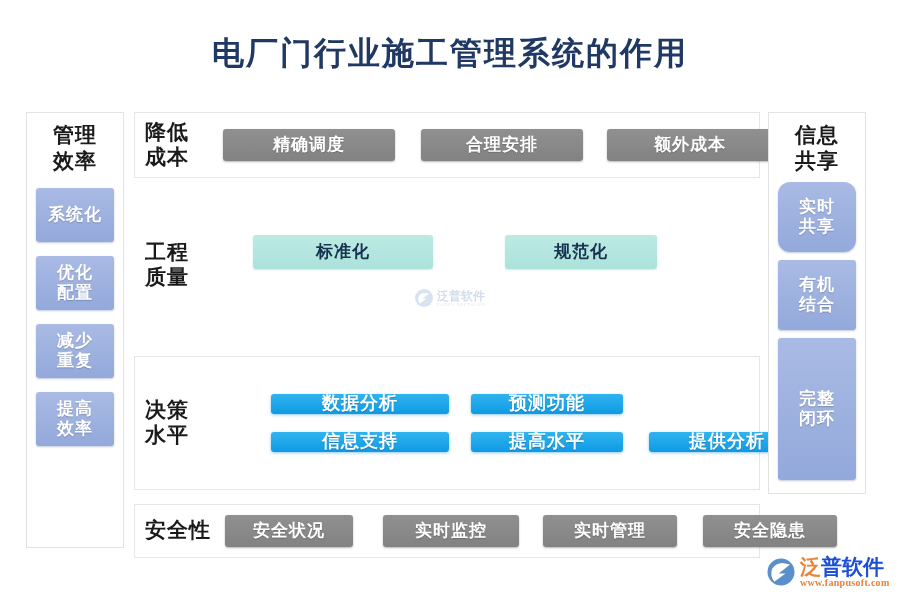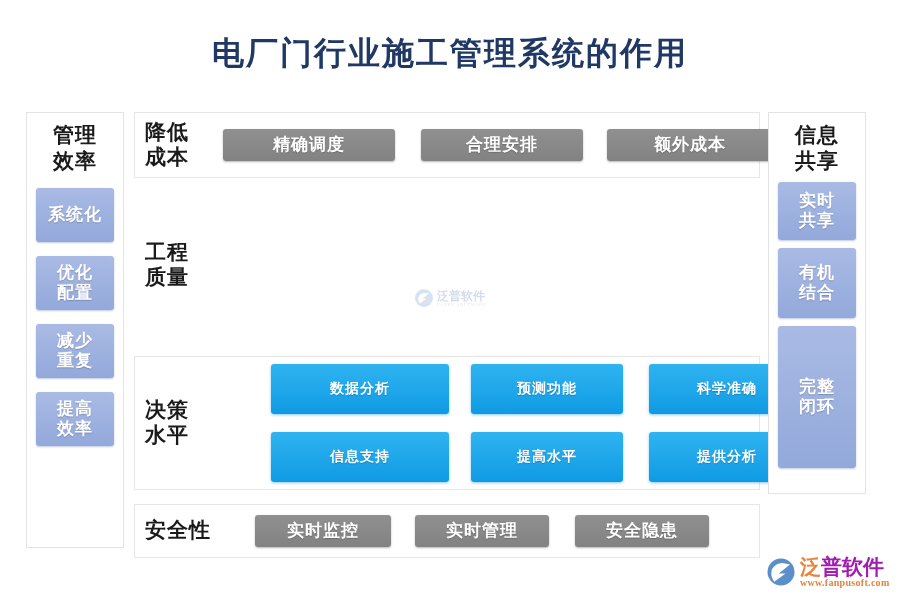--- a/index.html
+++ b/index.html
@@ -162,23 +162,23 @@
     height: 34px;
     background: linear-gradient(180deg, #bdeae3 0%, #abe2da 100%);
     color: #16324f;
     font-size: 17px;
     letter-spacing: 1px;
     text-shadow: none;
     box-shadow: 0 1px 2px rgba(150,200,195,0.45);
   }
   
   .chip-blue {
-    height: 50px;
+    height: 20px;
     background: linear-gradient(180deg, #30b4f0 0%, #0f9ae4 100%);
-    font-size: 14px;
+    font-size: 18px;
     letter-spacing: 1px;
     box-shadow: 0 1px 3px rgba(30,150,220,0.5);
   }
 
   
   #center-watermark {
     position: absolute;
     left: 414px;
     top: 284px;
     width: 84px;
@@ -210,21 +210,21 @@
     position: absolute;
     left: 766px;
     top: 556px;
     display: flex;
     align-items: center;
   }
   #brand-logo .logo-text { margin-left: 4px; line-height: 1.05; }
   .logo-cn { font-size: 21px; font-weight: bold; white-space: nowrap;
              font-family: "Liberation Serif", "DejaVu Serif", serif; }
   .logo-cn .c1 { color: #e8833a; }
-  .logo-cn .c2 { color: #a21caf; }
+  .logo-cn .c2 { color: #1d4ed8; }
   .logo-url {
     font-size: 10px;
     font-weight: bold;
     color: #e8833a;
     letter-spacing: 0.3px;
     white-space: nowrap;
     font-family: "Liberation Serif", "DejaVu Serif", serif;
   }
   .swoosh { flex: 0 0 auto; }
 </style>
@@ -286,78 +286,86 @@
         </div>
       </div>
     </div>
 
     <div class="row-panel" id="panel-quality">
       <div class="row-label">
         <span>工程</span>
         <span>质量</span>
       </div>
       <div class="row-items two-rows">
+        <div class="sub-row" style="margin-bottom:26px;">
+          <div class="chip chip-mint" style="width:180px;margin-left:34px;">
+            <span>标准化</span>
+          </div>
+          <div class="chip chip-mint" style="width:152px;margin-left:72px;">
+            <span>规范化</span>
+          </div>
+        </div>
       </div>
     </div>
 
     <div class="row-panel" id="panel-decide">
       <div class="row-label">
         <span>决策</span>
         <span>水平</span>
       </div>
       <div class="row-items two-rows">
         <div class="sub-row" style="margin-bottom:18px;">
           <div class="chip chip-blue" style="width:178px;margin-left:4px;">
             <span>数据分析</span>
           </div>
           <div class="chip chip-blue" style="width:152px;margin-left:22px;">
             <span>预测功能</span>
           </div>
-          <div class="chip chip-blue" style="width:156px;margin-left:26px;">
-            <span>科学准确</span>
-          </div>
         </div>
         <div class="sub-row">
           <div class="chip chip-blue" style="width:178px;margin-left:4px;">
             <span>信息支持</span>
           </div>
           <div class="chip chip-blue" style="width:152px;margin-left:22px;">
             <span>提高水平</span>
           </div>
           <div class="chip chip-blue" style="width:156px;margin-left:26px;">
             <span>提供分析</span>
           </div>
         </div>
       </div>
     </div>
 
     <div class="row-panel" id="panel-safety">
       <div class="row-label inline">安全性</div>
       <div class="row-items">
+        <div class="chip chip-gray" style="width:128px;">
+          <span>安全状况</span>
+        </div>
         <div class="chip chip-gray" style="width:136px;margin-left:30px;">
           <span>实时监控</span>
         </div>
         <div class="chip chip-gray" style="width:134px;margin-left:24px;">
           <span>实时管理</span>
         </div>
         <div class="chip chip-gray" style="width:134px;margin-left:26px;">
           <span>安全隐患</span>
         </div>
       </div>
     </div>
 
   </div>
 
   <div class="panel side-col" id="right-col">
     <div class="side-heading">
       <span>信息</span>
       <span>共享</span>
     </div>
 
-    <div class="chip chip-peri right-chip" style="height:58px;">
+    <div class="chip chip-peri right-chip" style="height:70px;border-radius:12px;">
       <div>
         <span>实时</span>
         <span>共享</span>
       </div>
     </div>
 
     <div class="chip chip-peri right-chip" style="height:70px;">
       <div>
         <span>有机</span>
         <span>结合</span>

